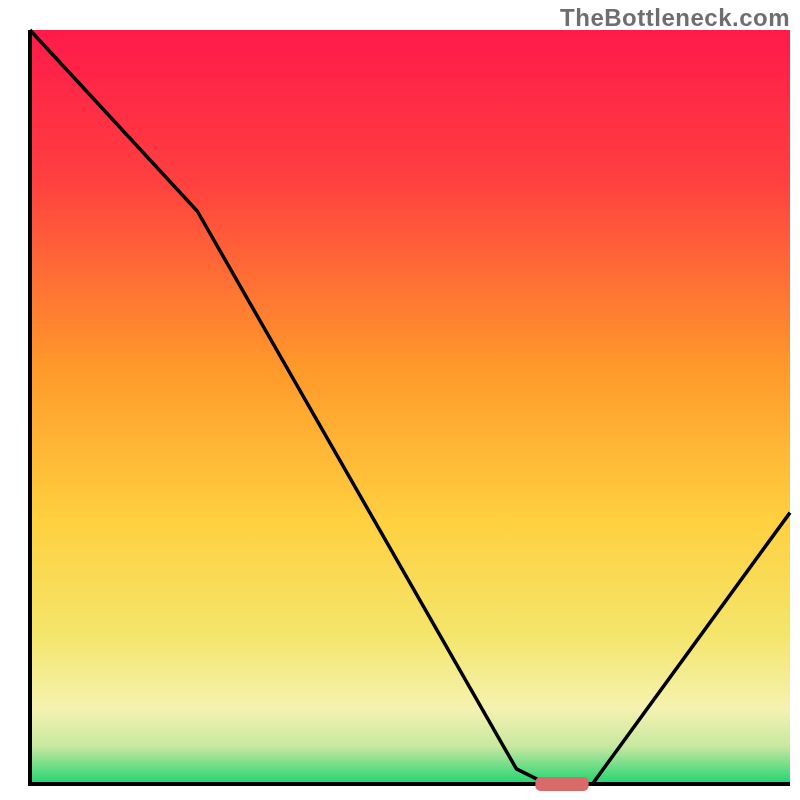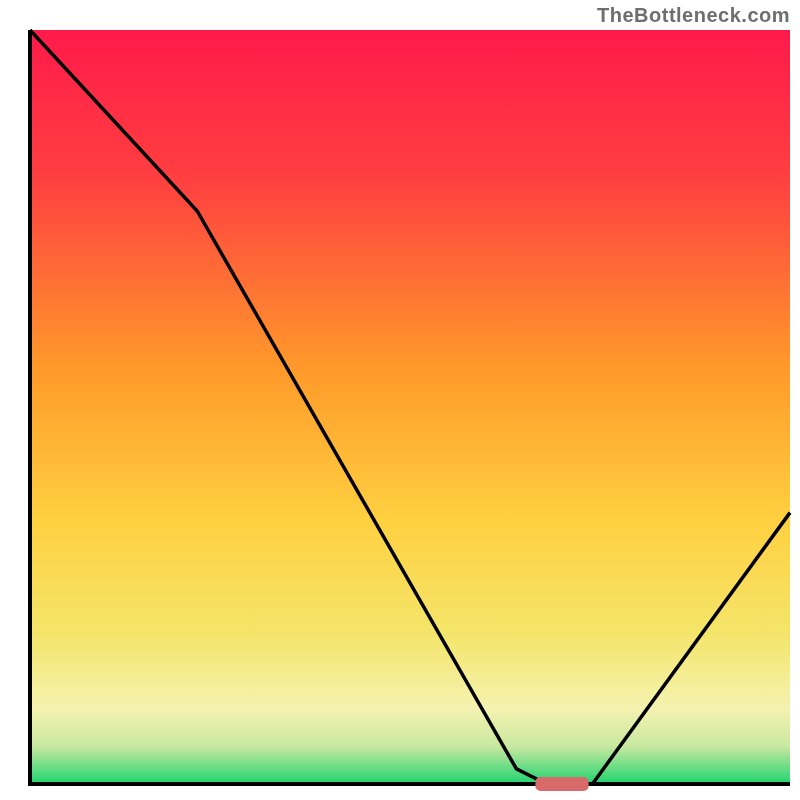--- a/index.html
+++ b/index.html
@@ -13,21 +13,21 @@
   }
   .chart-container {
     position: relative;
     width: 800px;
     height: 800px;
   }
   .watermark {
     position: absolute;
     top: 4px;
     right: 10px;
-    font-size: 20px;
+    font-size: 24px;
     font-weight: 600;
     color: #6e6e6e;
     letter-spacing: 0.5px;
     z-index: 5;
   }
   svg {
     display: block;
   }
 </style>
 </head>

